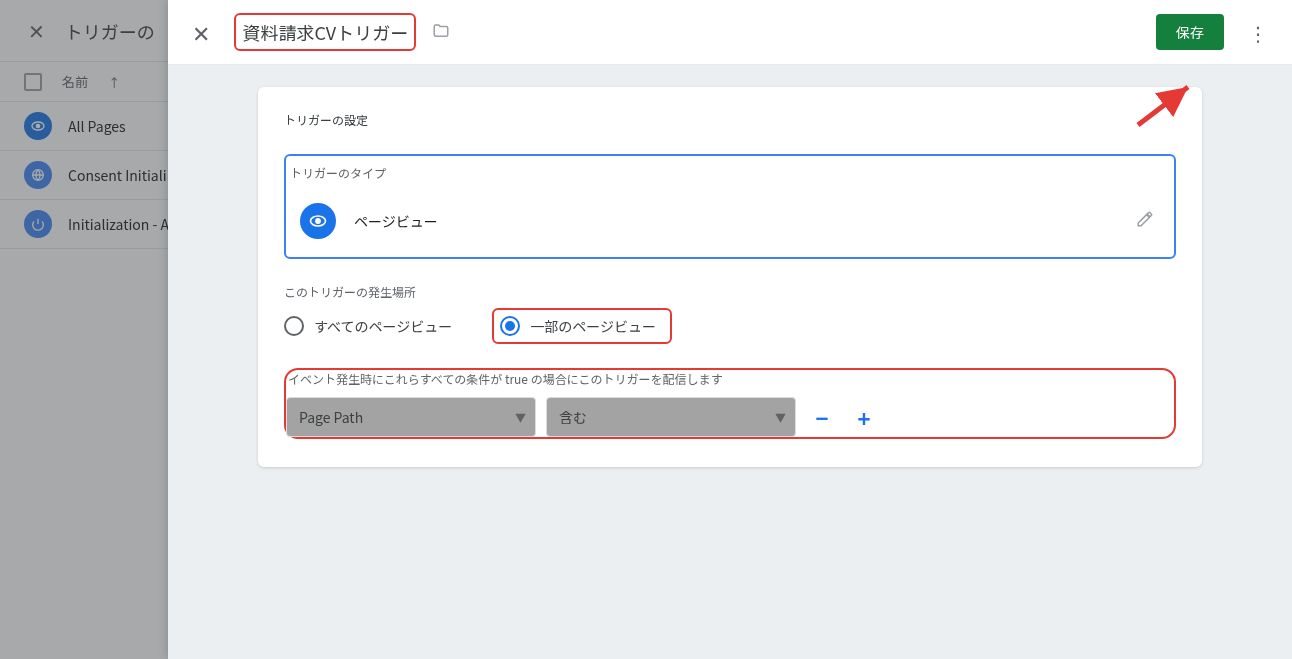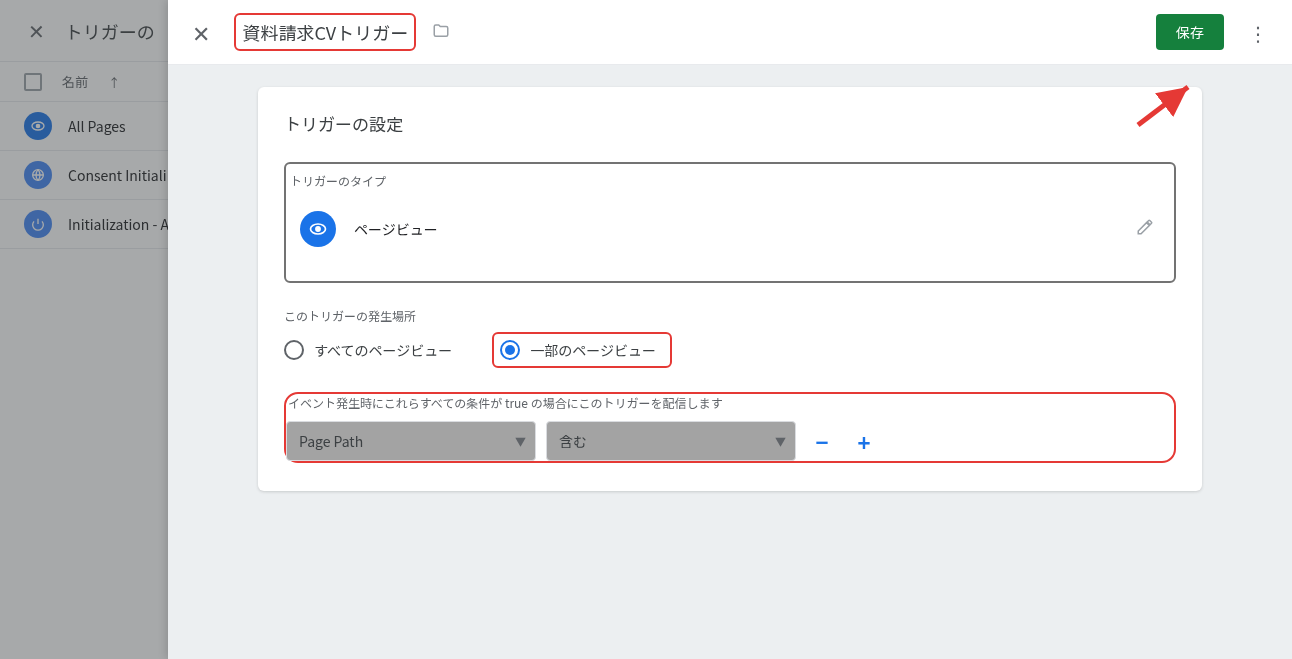--- a/index.html
+++ b/index.html
@@ -25,30 +25,30 @@
     .modal-header { display: flex; align-items: center; padding: 12px 16px; border-bottom: 1px solid #e8eaed; gap: 16px; }
     .modal-close { font-size: 22px; color: #5f6368; cursor: pointer; padding: 4px 8px; }
     .trigger-name { font-size: 18px; color: #3c4043; border: 2px solid #e53935; border-radius: 6px; padding: 4px 6px; }
     .folder-icon { color: #9aa0a6; font-size: 18px; }
     .spacer { flex: 1; }
     .save-btn { background: #15803d; color: #fff; border: none; padding: 8px 20px; font-size: 14px; border-radius: 4px; cursor: pointer; }
     .kebab { font-size: 20px; color: #5f6368; padding: 4px 8px; cursor: pointer; }
 
     .modal-body { flex: 1; background: #eceff1; padding: 22px 90px; overflow: auto; position: relative; }
     .card { background: #fff; border-radius: 6px; box-shadow: 0 1px 3px rgba(60,64,67,0.2); padding: 24px 26px 28px; }
-    .card-title { font-size: 17px; color: #3c4043; margin-bottom: 26px; }
+    .card-title { font-size: 12px; color: #3c4043; margin-bottom: 26px; }
 
     .section-label { font-size: 12px; color: #5f6368; margin-bottom: 8px; }
 
     .type-row { display: flex; align-items: center; gap: 18px; padding: 14px 10px; border-bottom: 1px solid #e8eaed; }
     .type-icon { width: 36px; height: 36px; border-radius: 50%; background: #1a73e8; color: #fff; display: flex; align-items: center; justify-content: center; font-size: 18px; flex: none; }
     .type-label { font-size: 14px; color: #202124; }
     .edit-icon { margin-left: auto; color: #9aa0a6; cursor: pointer; padding: 6px; }
 
-    .highlight-box-1 { border: 2px solid #737373; border-radius: 6px; padding: 8px 4px 20px; margin-bottom: 24px; }
+    .highlight-box-1 { border: 2px solid #3b82f6; border-radius: 6px; padding: 8px 4px 4px; margin-bottom: 24px; }
     .highlight-box-1 .type-row { border-bottom: none; }
 
     .fires-row { display: flex; gap: 40px; align-items: center; margin-top: 8px; margin-bottom: 24px; }
     .radio-opt { display: flex; align-items: center; gap: 10px; font-size: 14px; color: #3c4043; cursor: pointer; justify-content: center; }
     .radio-outer { width: 20px; height: 20px; border-radius: 50%; border: 2px solid #5f6368; display: flex; align-items: center; justify-content: center; }
     .radio-outer.checked { border-color: #1a73e8; }
     .radio-inner { width: 10px; height: 10px; border-radius: 50%; background: #1a73e8; }
     .radio-highlight { border: 2px solid #e53935; border-radius: 6px; padding: 6px 14px 6px 6px; display: inline-flex; }
 
     .cond-wrap { border: 2px solid #e53935; border-radius: 14px; padding: 0; }

